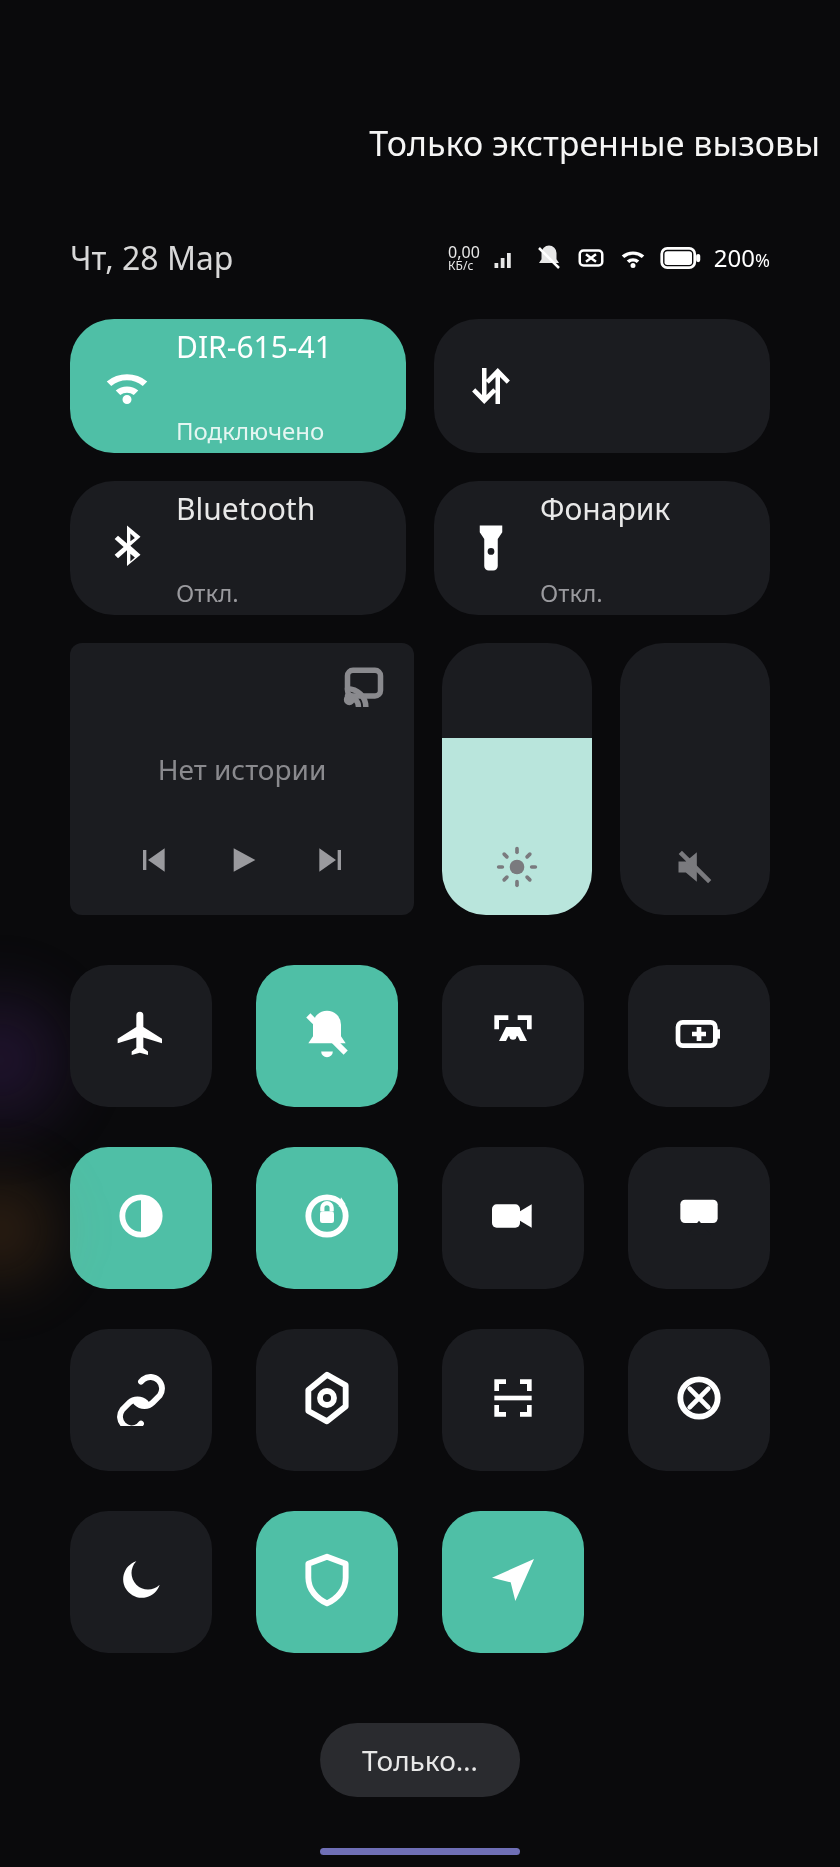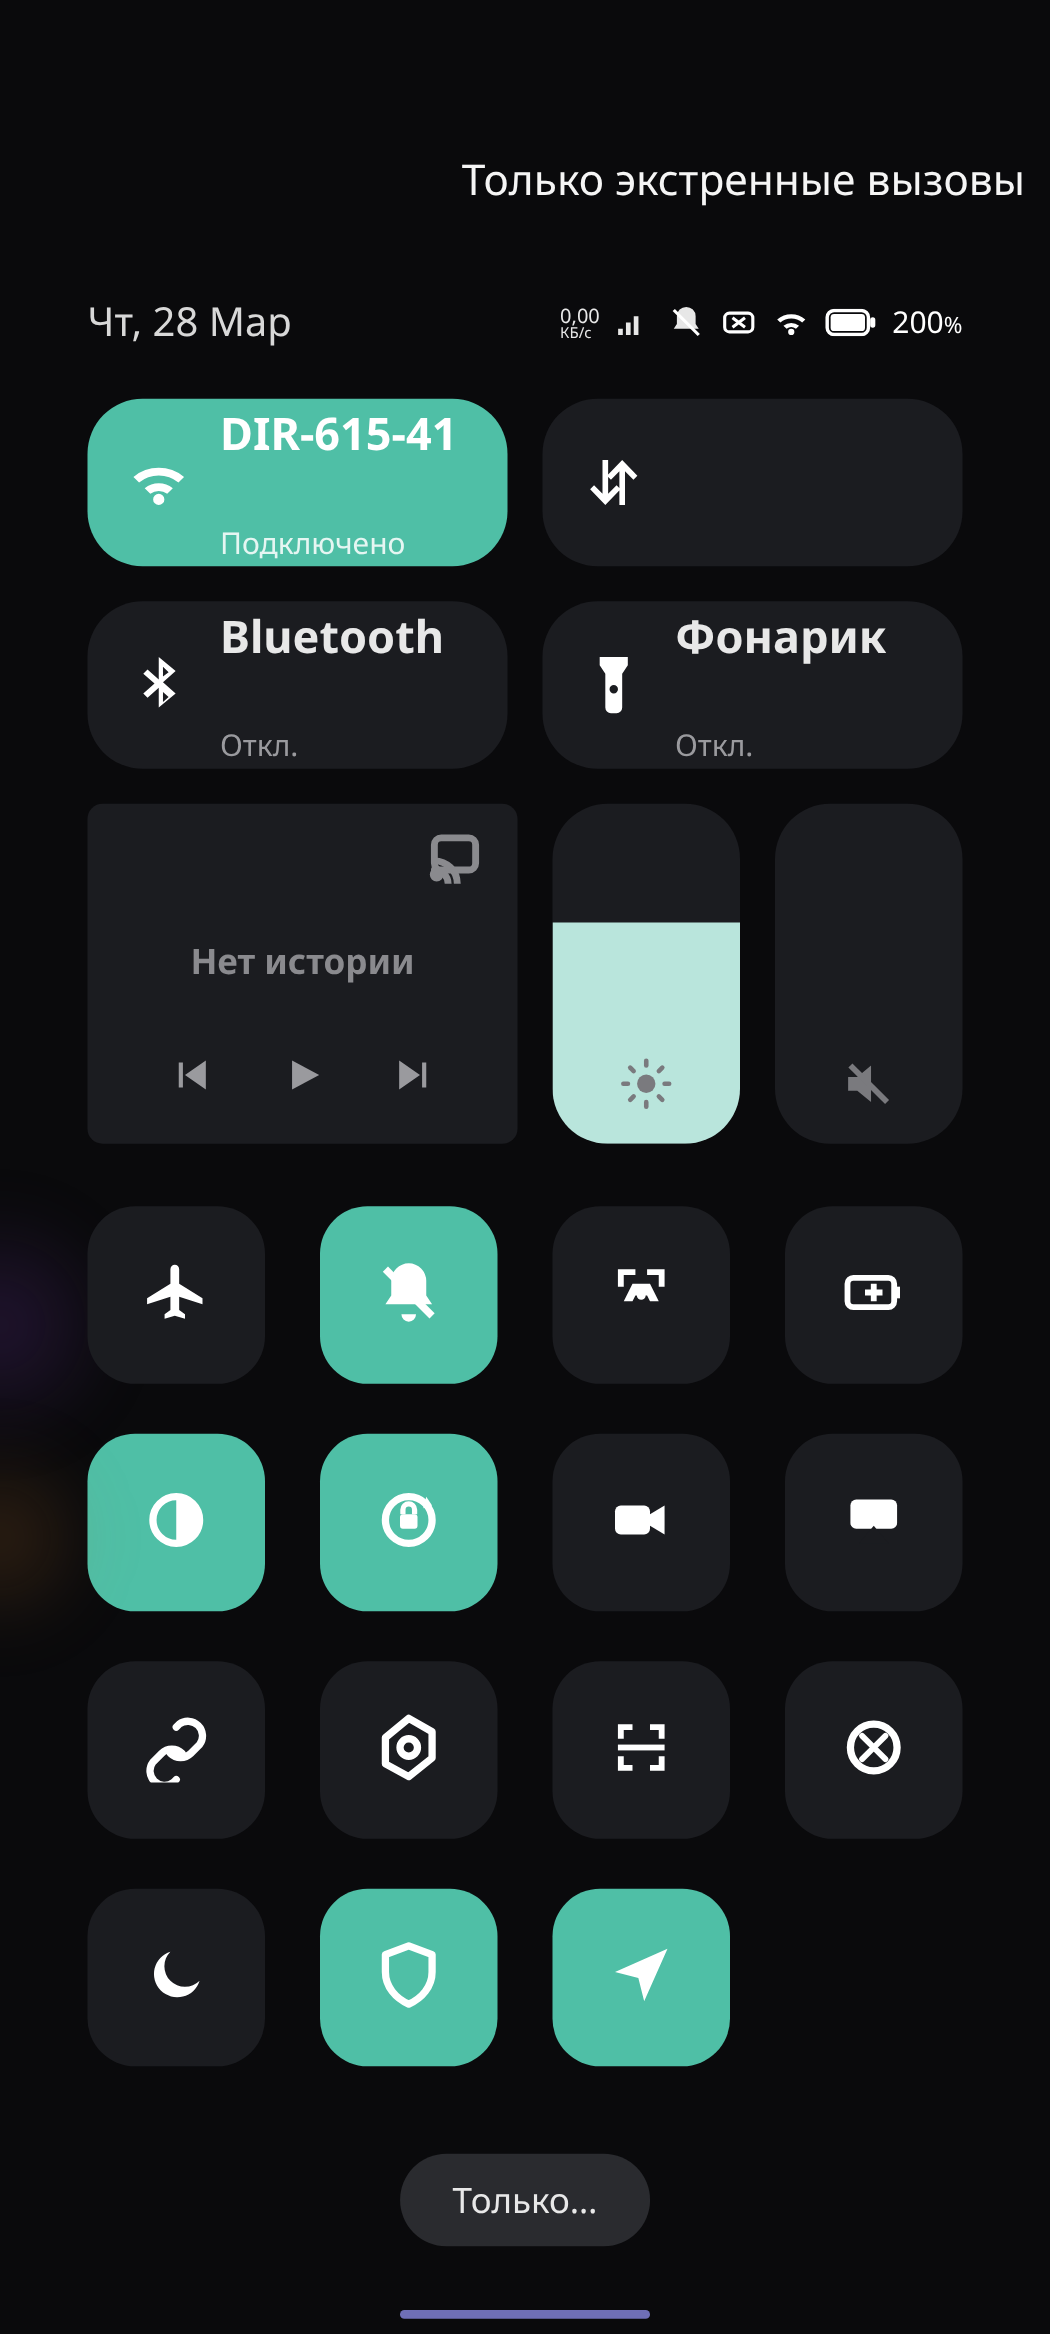--- a/index.html
+++ b/index.html
@@ -80,42 +80,41 @@
   display: flex;
   align-items: center;
   padding: 0 30px;
   gap: 22px;
 }
 .big-tile.active { background: #4fbfa6; }
 .big-tile .tile-icon { flex-shrink: 0; width: 54px; height: 54px; display:flex;align-items:center;justify-content:center; }
 .big-tile .tile-icon svg { width: 100%; height: 100%; fill: #fff; }
 .big-tile.active .tile-icon svg { fill: #fff; }
 .tile-text { display: flex; flex-direction: column; gap: 4px; overflow:hidden; }
-.tile-title { font-size: 36px; font-weight: 700; color: #e8e8e8; white-space:nowrap; }
+.tile-title { font-size: 30px; font-weight: 400; color: #e8e8e8; white-space:nowrap; }
 .tile-sub { font-size: 24px; color: #9a9a9e; margin-top: 43px; }
 .big-tile.active .tile-title { color: #fff; }
 .big-tile.active .tile-sub { color: rgba(255,255,255,0.85); }
 .big-tile.dim .tile-title { color: #6a6a6e; }
 .big-tile.dim .tile-sub { color: #6a6a6e; }
 
 
 .media-row {
   display: grid;
   grid-template-columns: 1fr 150px 150px;
   gap: 28px;
   margin-top: 28px;
   height: 272px;
 }
 .media-tile {
   background: #1b1c20;
   border-radius: 12px;
   padding: 20px 28px;
   display: flex;
   flex-direction: column;
-  font-weight: bold;
 }
 .media-top { display: flex; justify-content: flex-end; }
 .cast-icon { width: 44px; height: 44px; }
 .cast-icon svg { width:100%; height:100%; fill: none; stroke: #8a8a8e; stroke-width: 3; }
 .media-msg {
   flex: 1;
   display: flex;
   flex-direction: column;
   justify-content: center;
   align-items: center;

